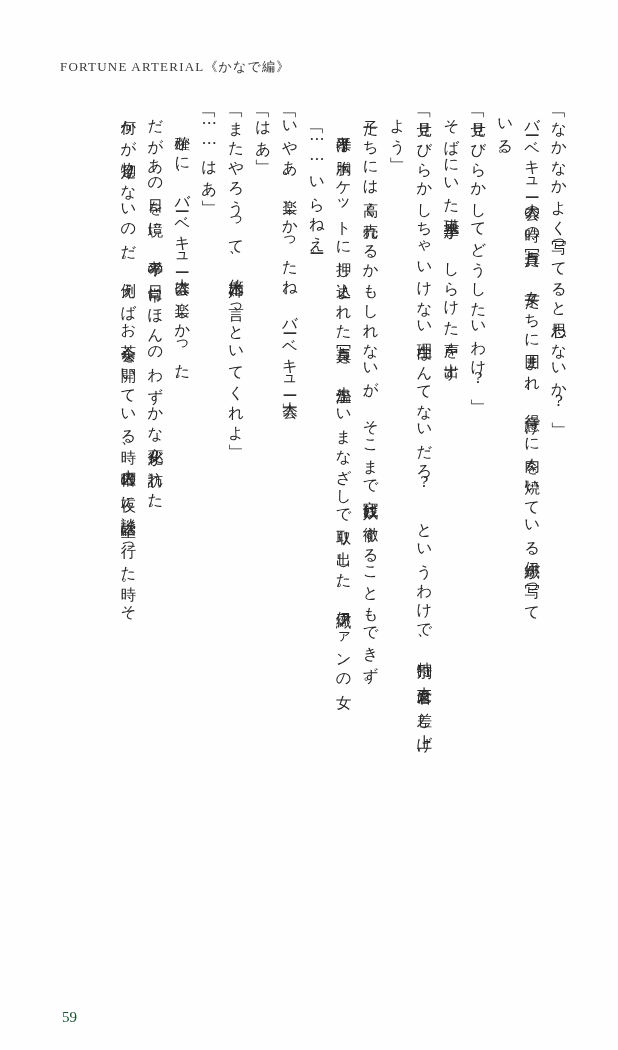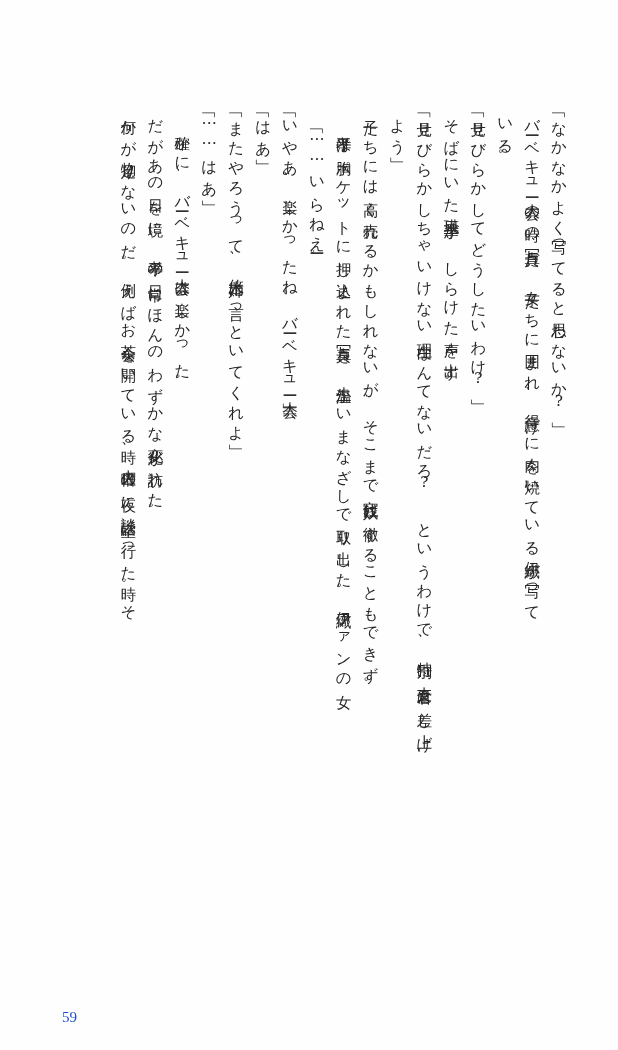--- a/index.html
+++ b/index.html
@@ -70,29 +70,32 @@
   
   .ind0 { padding-top: 0px; }
   .ind1 { padding-top: 16px; }
 
   
   .folio {
     position: absolute;
     left: 62px;
     bottom: 24px;
     font-size: 15px;
-    color: #1d4ed8;
+    color: #14532d;
     font-family: "Liberation Serif", "DejaVu Serif", serif;
   }
 </style>
 </head>
 <body>
 
 <div class="page">
 
+  <div class="header">
+    <span class="series">FORTUNE ARTERIAL</span><span class="sub">《かなで編》</span>
+  </div>
 
   <div class="body-area" id="body-area">
       <div class="line ind0">「なかなかよく写ってると思わないか?」</div>
       <div class="line ind0">バーベキュー大会の時の写真だ。女子たちに囲まれ、得意げに肉を焼いている伊織が写って</div>
       <div class="line ind0">いる。</div>
       <div class="line ind0">「見せびらかしてどうしたいわけ?」</div>
       <div class="line ind0">そばにいた瑛里華が、しらけた声を出す。</div>
       <div class="line ind0">「見せびらかしちゃいけない理由なんてないだろ? というわけで、特別に支倉君に差し上げ</div>
       <div class="line ind0">よう」</div>
       <div class="line ind0">子たちには高く売れるかもしれないが、そこまで守銭奴に徹することもできず。</div>

